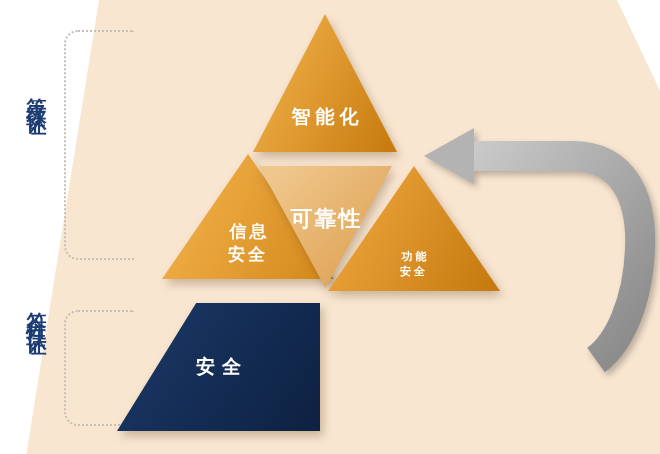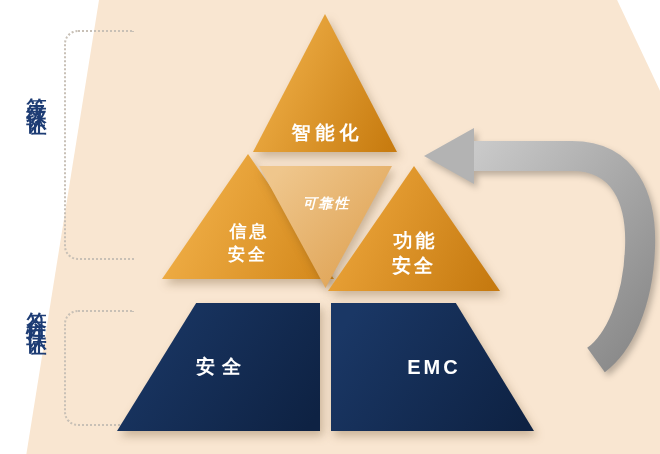--- a/index.html
+++ b/index.html
@@ -16,36 +16,36 @@
   .piece { position:absolute; filter: drop-shadow(3px 5px 5px rgba(90,60,20,.30)); }
   .shape { position:absolute; inset:0; }
   .piece-label {
     position:absolute; left:0; width:100%; text-align:center; color:#ffffff;
     font-weight:bold; white-space:pre-line; line-height:1.35;
   }
 
   .top-tri   { left:253px; top:14px;  width:144px; height:138px; }
   .top-tri .shape   { clip-path:polygon(50% 0,100% 100%,0 100%);
                       background:linear-gradient(115deg,#f0b049 10%,#c87c10 95%); }
-  .top-tri .piece-label { bottom:6px; font-size:19px; letter-spacing:5px; text-indent:5px; }
+  .top-tri .piece-label { bottom:22px; font-size:19px; letter-spacing:5px; text-indent:5px; }
 
   .mid-left  { left:162px; top:154px; width:172px; height:125px; }
   .mid-left .shape  { clip-path:polygon(50% 0,100% 100%,0 100%);
                       background:linear-gradient(115deg,#f2b14a 10%,#d4891c 95%); }
   .mid-left .piece-label { bottom:12px; font-size:17px; letter-spacing:3px; text-indent:3px; }
 
   .mid-center{ left:259px; top:166px; width:133px; height:122px; }
   .mid-center .shape{ clip-path:polygon(0 0,100% 0,50% 100%);
                       background:linear-gradient(135deg,#efc68c 10%,#dd9f4e 95%); }
-  .mid-center .piece-label { top:28px; font-size:14px; letter-spacing:2px; text-indent:2px;font-style:italic; }
+  .mid-center .piece-label { top:38px; font-size:22px; letter-spacing:2px; text-indent:2px; }
 
   .mid-right { left:328px; top:166px; width:172px; height:125px; }
   .mid-right .shape { clip-path:polygon(50% 0,100% 100%,0 100%);
                       background:linear-gradient(115deg,#eda63c 10%,#c67a10 95%); }
-  .mid-right .piece-label { bottom:12px; font-size:19px; letter-spacing:3px; text-indent:3px; }
+  .mid-right .piece-label { bottom:12px; font-size:11px; letter-spacing:3px; text-indent:3px; }
 
   .bot-left  { left:117px; top:303px; width:203px; height:128px; }
   .bot-left .shape  { clip-path:polygon(39% 0,100% 0,100% 100%,0 100%);
                       background:linear-gradient(125deg,#1a3765 10%,#0e2243 95%); }
   .bot-left .piece-label { top:50%; transform:translateY(-50%); font-size:19px;
                       letter-spacing:7px; text-indent:7px; }
 
   .bot-right { left:331px; top:303px; width:203px; height:128px; }
   .bot-right .shape { clip-path:polygon(0 0,61.5% 0,100% 100%,0 100%);
                       background:linear-gradient(125deg,#1a3765 10%,#0e2243 95%); }
@@ -116,18 +116,14 @@
     <div class="shape"></div>
     <span class="piece-label">功能
 安全</span>
   </div>
 
   <div class="piece bot-left">
     <div class="shape"></div>
     <span class="piece-label">安全</span>
   </div>
 
-  <div class="piece bot-right">
-    <div class="shape"></div>
-    <span class="piece-label">EMC</span>
-  </div>
 
 </div>
 
 </body></html>

